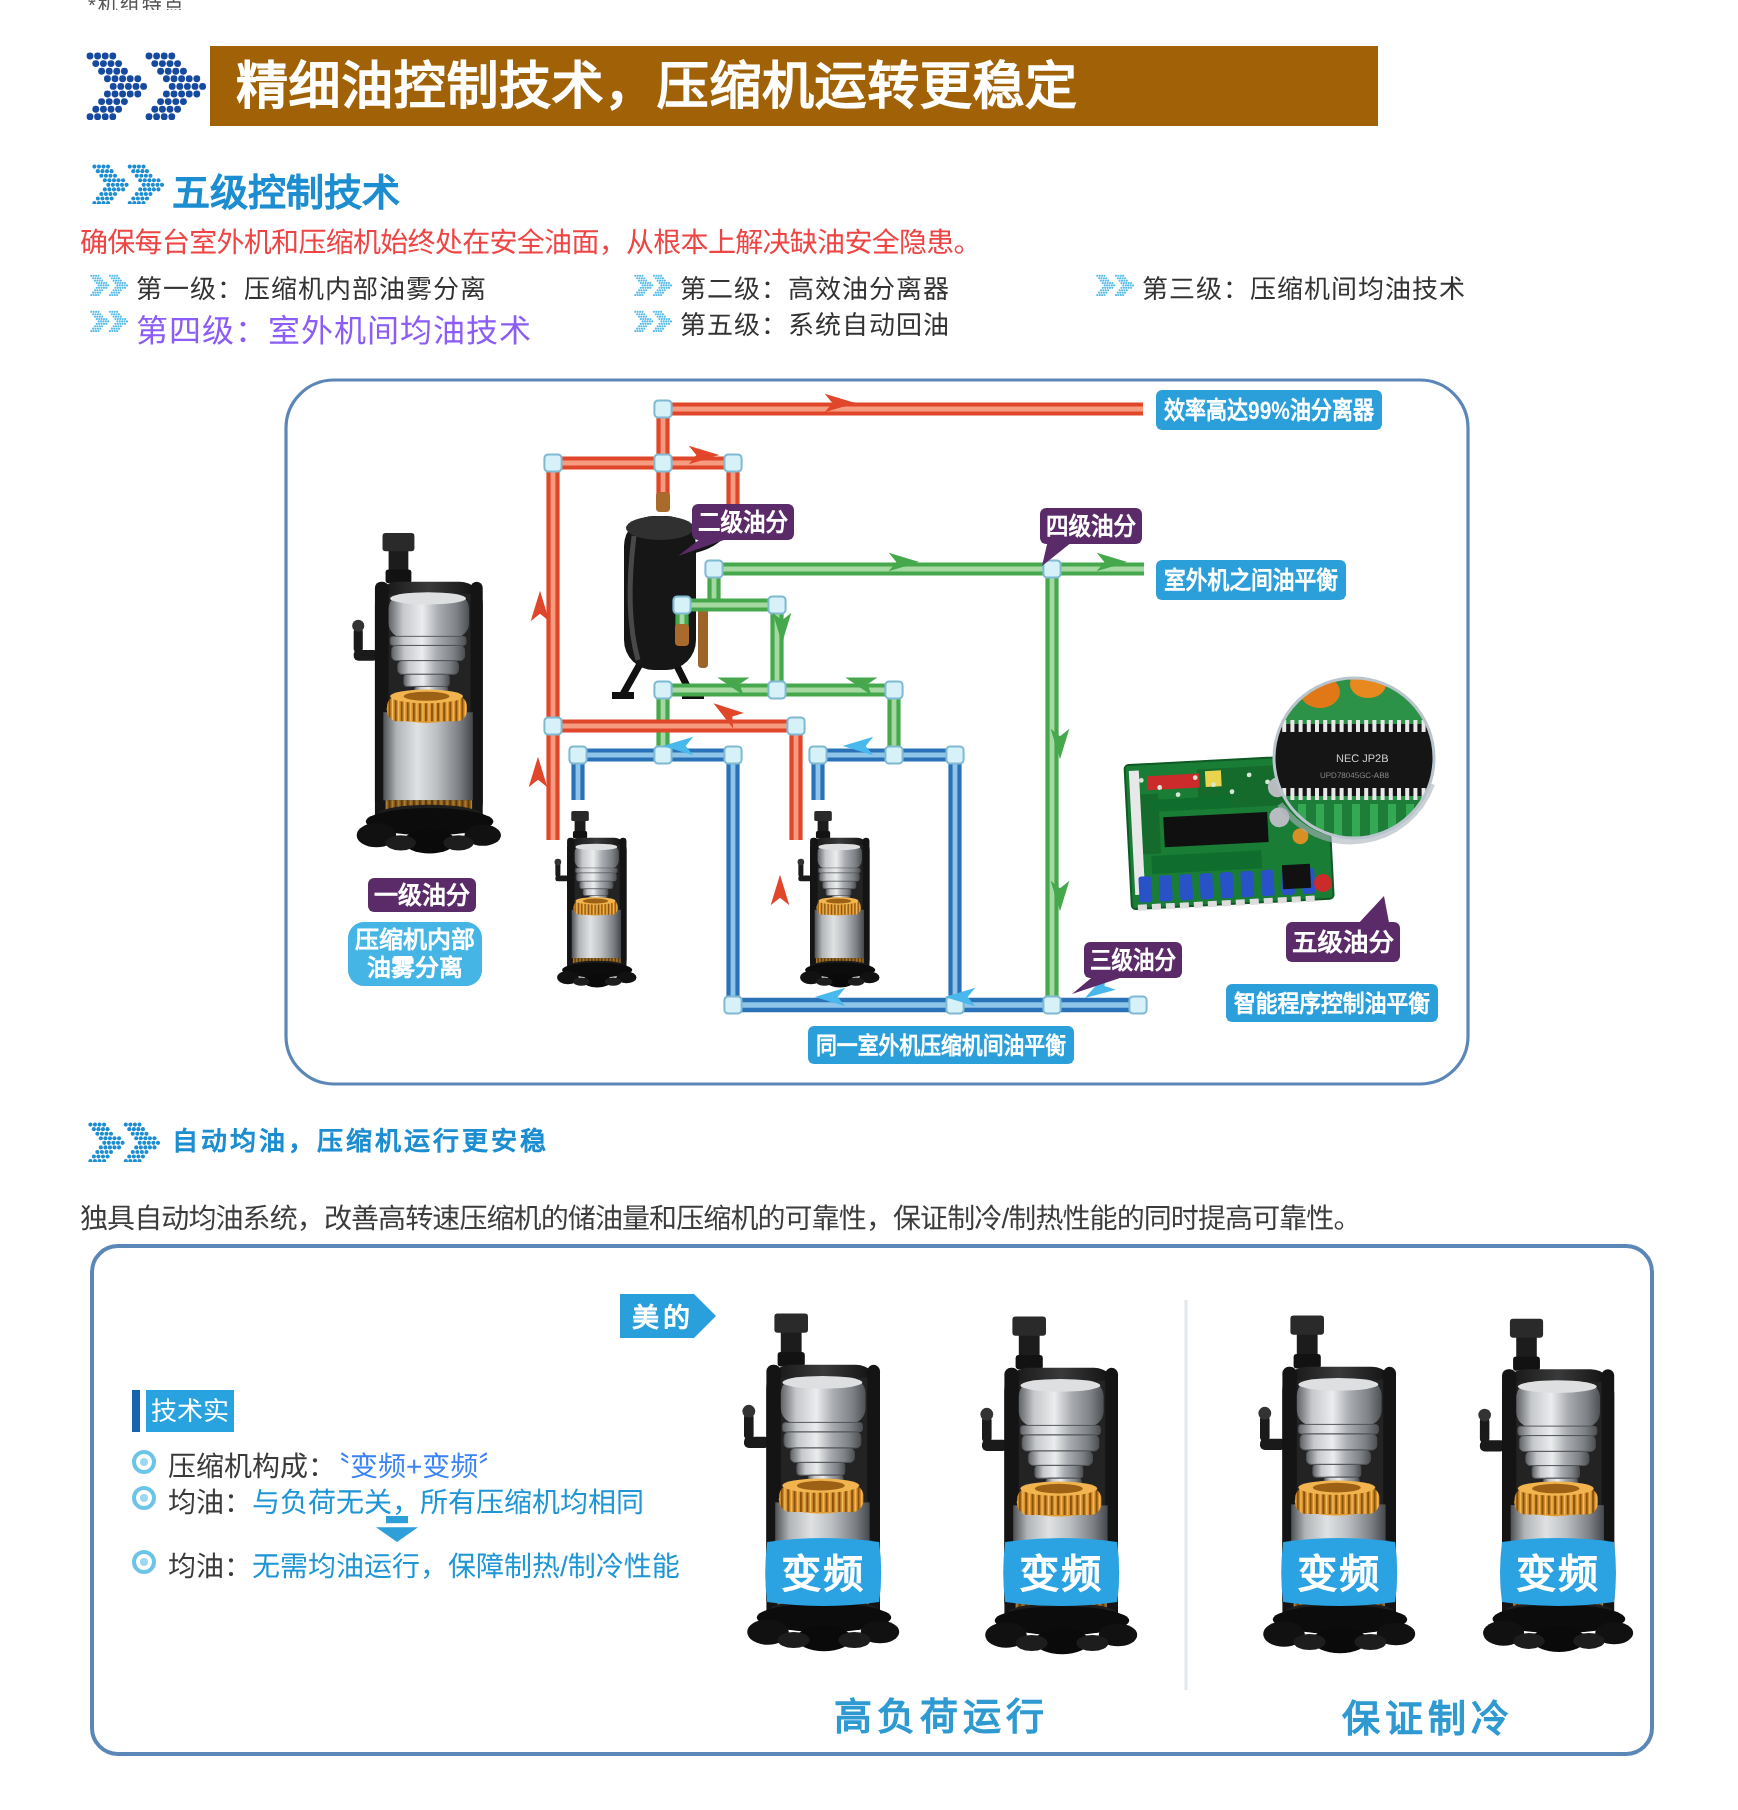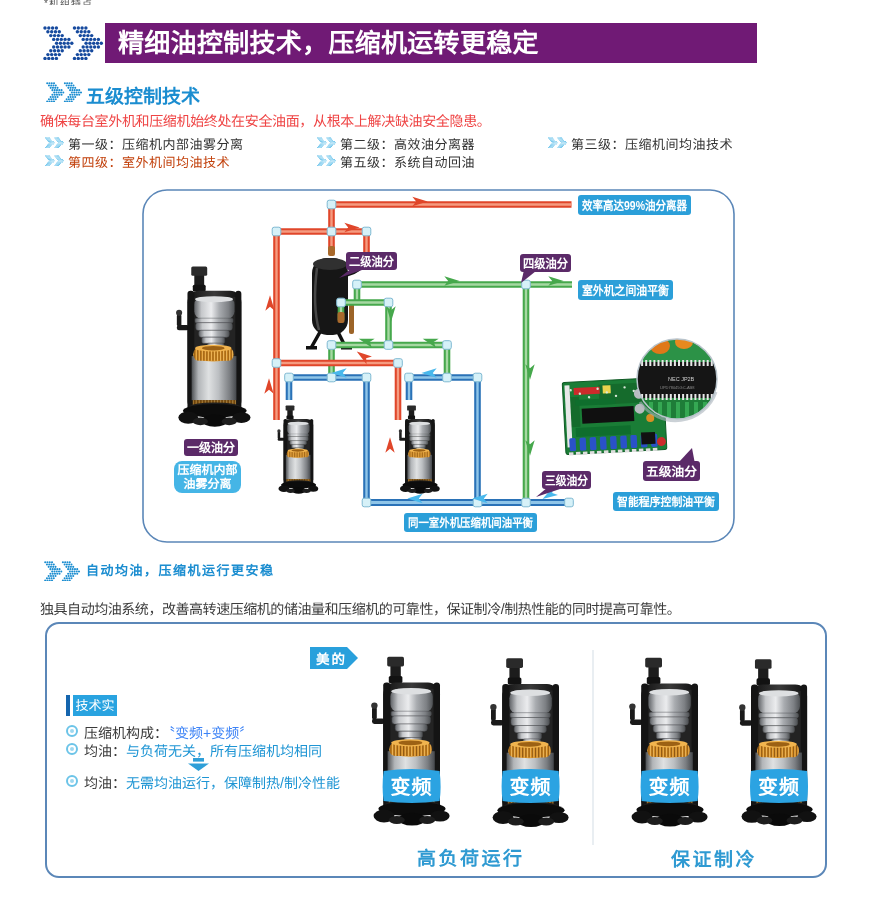--- a/index.html
+++ b/index.html
@@ -159,21 +159,21 @@
       <ellipse cx="36" cy="210" rx="10" ry="5" fill="#1d1d1d"></ellipse>
       <ellipse cx="74" cy="210" rx="10" ry="5" fill="#1d1d1d"></ellipse>
     </symbol>
   </defs>
 </svg>
 <svg class="abs" style="left:43px;top:26px" width="62" height="34" viewBox="-2 -2 62 34">
   <g fill="#164a9e">
       <use href="#chev"></use>
     </g>
 </svg>
-<div class="abs" style="left:105px;top:23px;width:652px;height:40px;background:#701a75;">
+<div class="abs" style="left:105px;top:23px;width:584px;height:40px;background:#a16207;">
   <div style="padding:0 0 0 13px;line-height:41px;font-size:26px;font-weight:bold;color:#fff;letter-spacing:0.3px;">精细油控制技术，压缩机运转更稳定</div>
 </div>
 <svg class="abs" style="left:46px;top:82px" width="36" height="20" viewBox="-2 -2 60 33">
   <g fill="#1b8dd0">
       <use href="#chev"></use>
     </g>
 </svg>
 <div class="abs blue" style="left:86px;top:81px;font-size:19px;font-weight:bold;letter-spacing:0px;">五级控制技术</div>
 <div class="abs" style="left:40px;top:110px;font-size:14px;color:#ef4444;letter-spacing:-0.35px;">确保每台室外机和压缩机始终处在安全油面，从根本上解决缺油安全隐患。</div>
 <svg class="abs" style="left:45px;top:137px" width="19" height="11" viewBox="-2 -2 60 33">
@@ -192,21 +192,21 @@
     <g fill="#58bce9">
       <use href="#chev"></use>
     </g>
   </svg>
 <div class="abs" style="left:571px;top:134px;font-size:13px;color:#333;letter-spacing:0.5px;">第三级：压缩机间均油技术</div>
 <svg class="abs" style="left:45px;top:155px" width="19" height="11" viewBox="-2 -2 60 33">
     <g fill="#58bce9">
       <use href="#chev"></use>
     </g>
   </svg>
-<div class="abs" style="left:68px;top:152px;font-size:13px;color:#c2410c;letter-spacing:0.5px;">第四级：室外机间均油技术</div>
+<div class="abs" style="left:68px;top:152px;font-size:16px;color:#8b5cf6;letter-spacing:0.5px;">第四级：室外机间均油技术</div>
 <svg class="abs" style="left:317px;top:155px" width="19" height="11" viewBox="-2 -2 60 33">
     <g fill="#58bce9">
       <use href="#chev"></use>
     </g>
   </svg>
 <div class="abs" style="left:340px;top:152px;font-size:13px;color:#333;letter-spacing:0.5px;">第五级：系统自动回油</div>
 <svg class="abs" style="left:135px;top:185px" width="608" height="364" viewBox="135 185 608 364">
     <rect x="143" y="190" width="591" height="352" rx="24" fill="#fff" stroke="#5b87b8" stroke-width="1.6"></rect>
     <path d="M320 332 L311 348 M338 332 L346 348" stroke="#111" stroke-width="3.5" fill="none"></path>
     <rect x="306" y="346" width="11" height="3.5" fill="#111"></rect>

